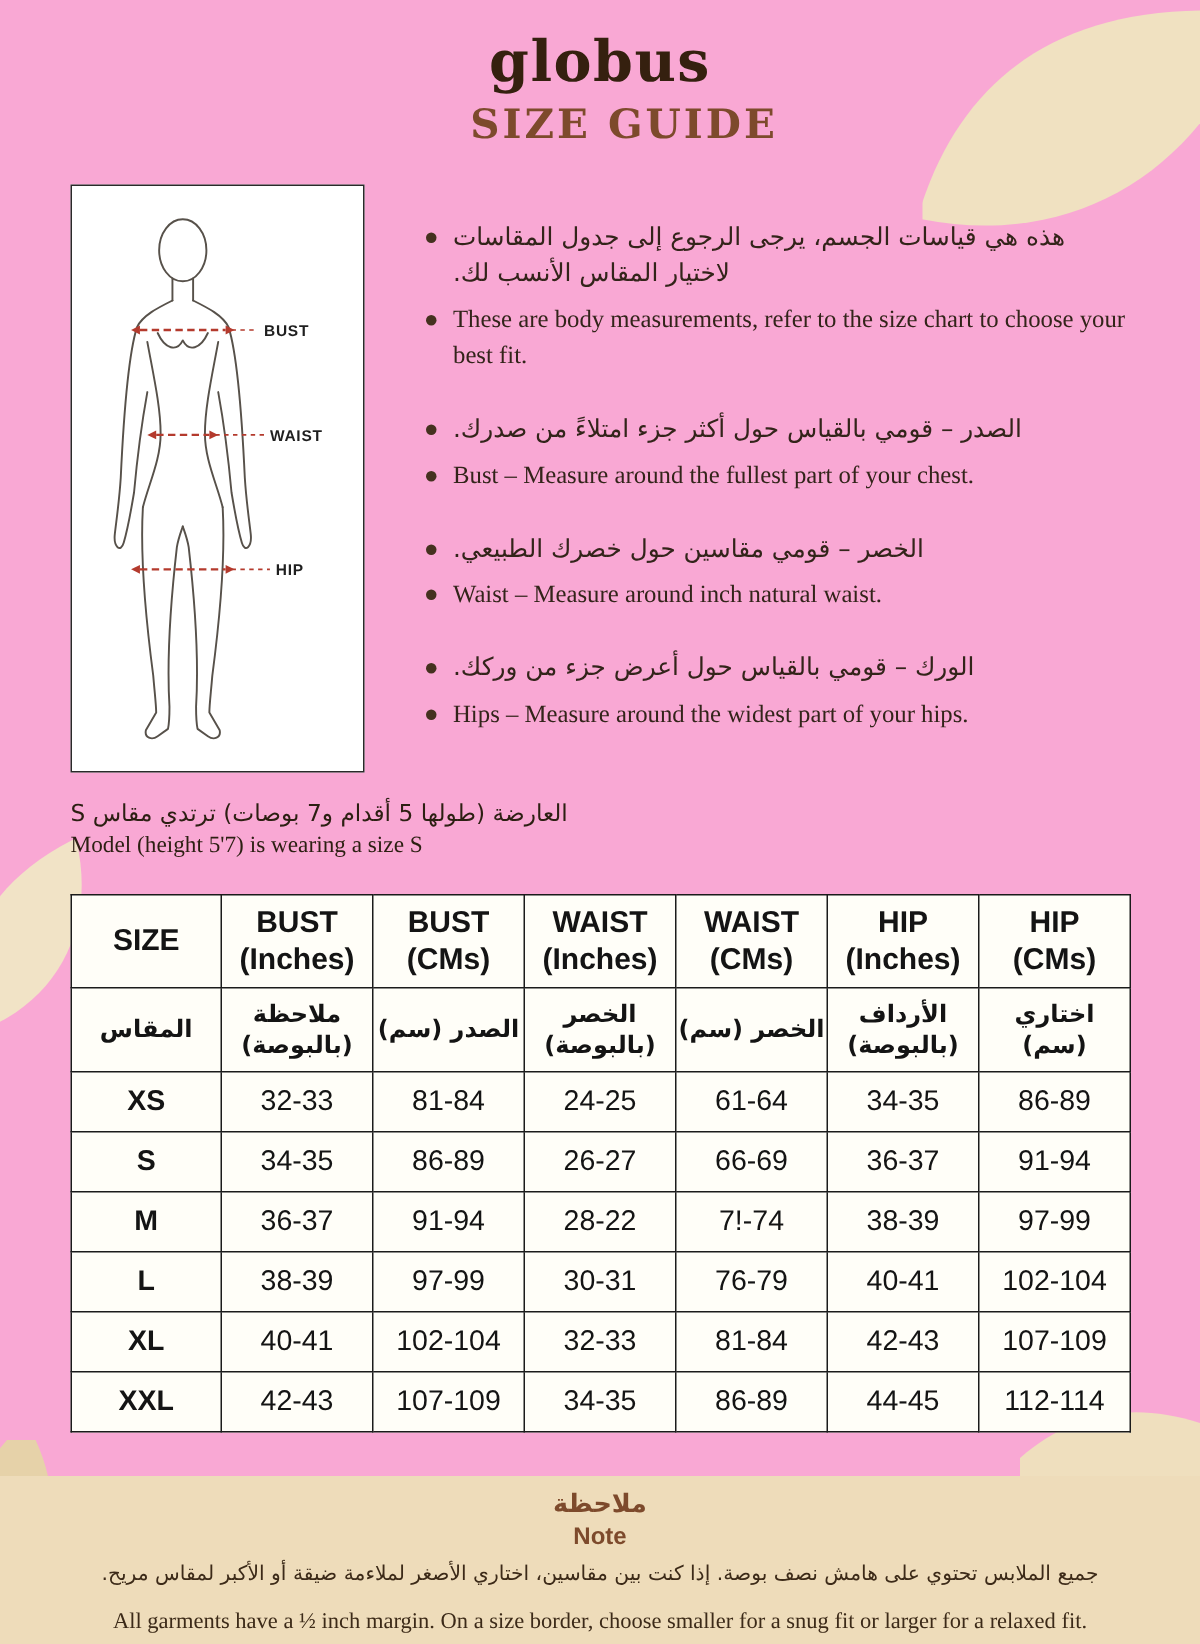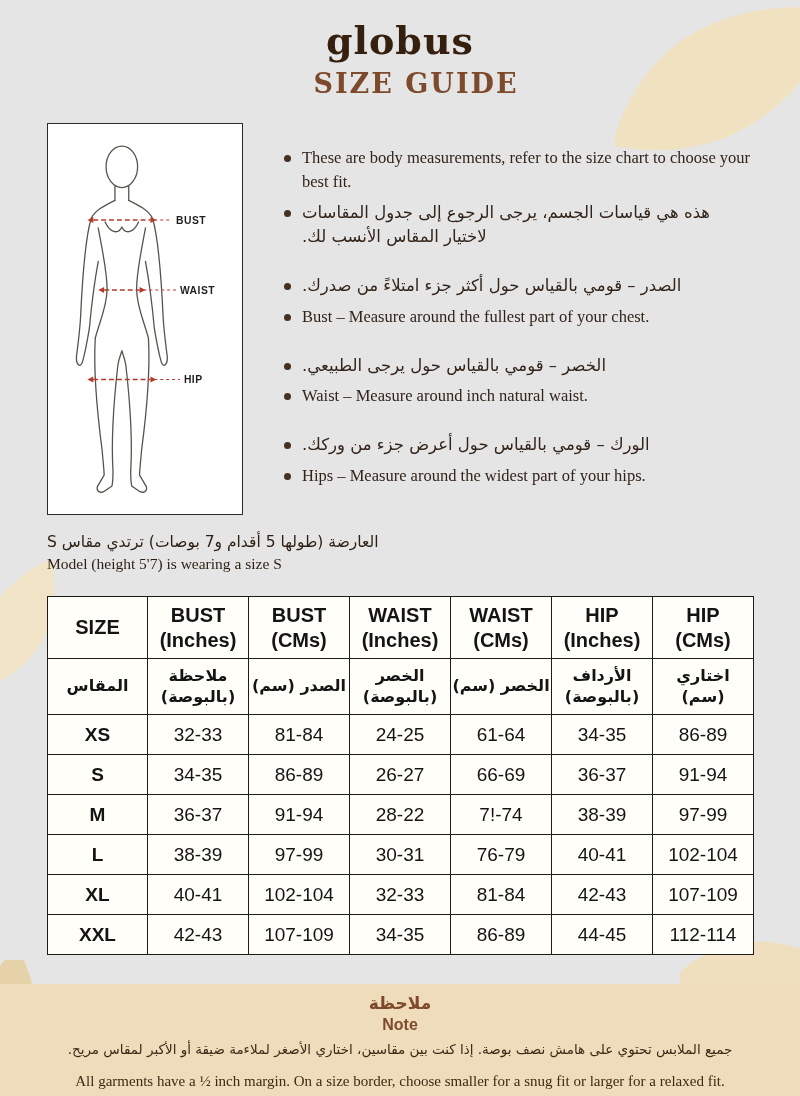--- a/index.html
+++ b/index.html
@@ -1,19 +1,19 @@
 <!DOCTYPE html>
 <html><head>
 <meta charset="utf-8">
 <style>
   * { margin:0; padding:0; box-sizing:border-box; }
   html,body { width:800px; }
   .page {
     position:relative; width:800px; height:1096px;
-    background:#e5e5e5; overflow:hidden;
+    background:#f9a8d4; overflow:hidden;
     font-family:"Liberation Serif", serif; color:#342516;
   }
   .decor { position:absolute; z-index:0; }
   
   .header { position:absolute; top:18px; left:0; width:100%; text-align:center; z-index:2; }
   .brand { font-family:"DejaVu Serif", serif; font-size:38px; font-weight:700; color:#35200f; letter-spacing:1px; }
   .title { margin-top:5px; font-family:"DejaVu Serif", serif; font-size:27px; font-weight:700; color:#7d4a2c; letter-spacing:2px;padding-left:32px; }
   
   .figure-box {
     position:absolute; left:47px; top:123px; width:196px; height:392px;
@@ -112,43 +112,43 @@
         <text x="138" y="262">HIP</text>
       </g>
     </svg>
   </div>
 
   <div class="bullets">
 
     <div class="bullet-group">
       <div class="bullet-item">
         <span class="dot"></span>
+        <span class="btext ar-text" dir="rtl">هذه هي قياسات الجسم، يرجى الرجوع إلى جدول المقاسات لاختيار المقاس الأنسب لك.</span>
+      </div>
+      <div class="bullet-item">
+        <span class="dot"></span>
         <span class="btext en-text">These are body measurements, refer to the size chart to choose your best fit.</span>
       </div>
-      <div class="bullet-item">
-        <span class="dot"></span>
-        <span class="btext ar-text" dir="rtl">هذه هي قياسات الجسم، يرجى الرجوع إلى جدول المقاسات لاختيار المقاس الأنسب لك.</span>
-      </div>
     </div>
 
     <div class="bullet-group">
       <div class="bullet-item">
         <span class="dot"></span>
         <span class="btext ar-text" dir="rtl">الصدر – قومي بالقياس حول أكثر جزء امتلاءً من صدرك.</span>
       </div>
       <div class="bullet-item">
         <span class="dot"></span>
         <span class="btext en-text">Bust – Measure around the fullest part of your chest.</span>
       </div>
     </div>
 
     <div class="bullet-group">
       <div class="bullet-item">
         <span class="dot"></span>
-        <span class="btext ar-text" dir="rtl">الخصر – قومي بالقياس حول يرجى الطبيعي.</span>
+        <span class="btext ar-text" dir="rtl">الخصر – قومي مقاسين حول خصرك الطبيعي.</span>
       </div>
       <div class="bullet-item">
         <span class="dot"></span>
         <span class="btext en-text">Waist – Measure around inch natural waist.</span>
       </div>
     </div>
 
     <div class="bullet-group">
       <div class="bullet-item">
         <span class="dot"></span>

